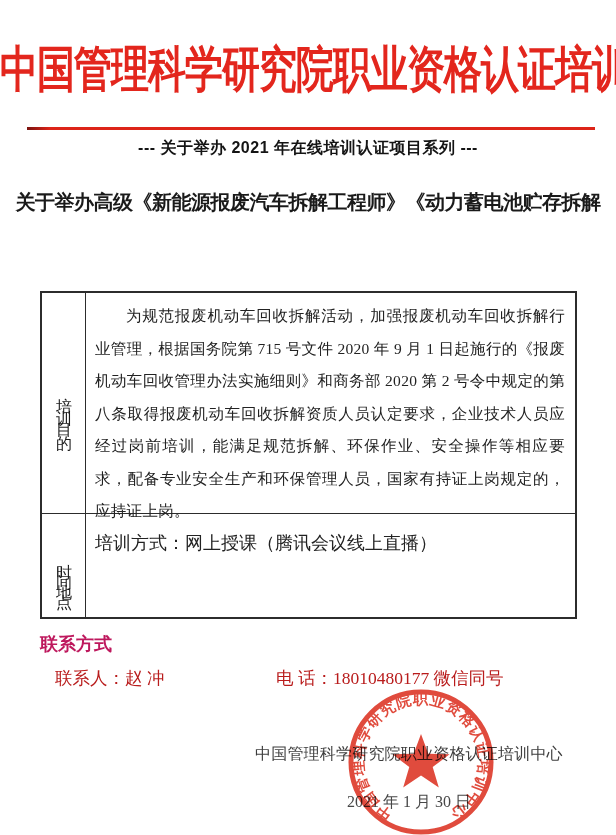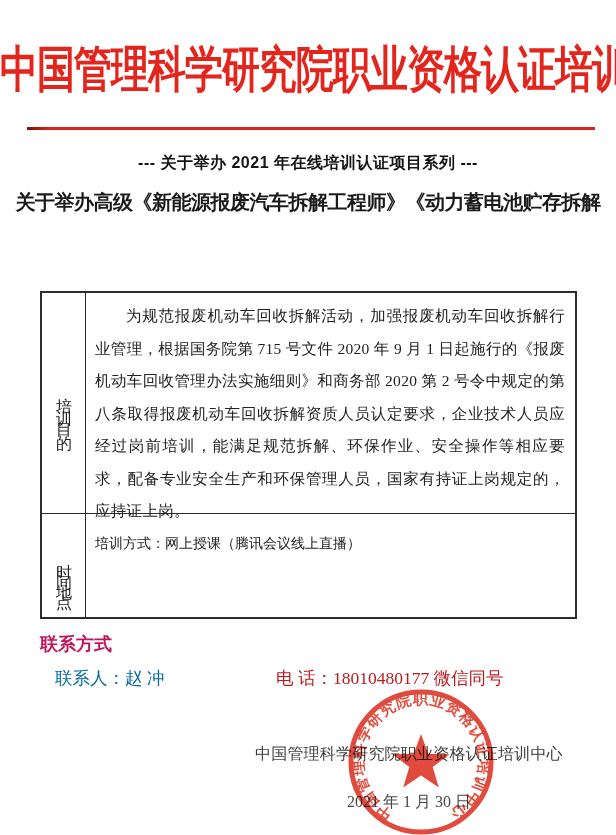--- a/index.html
+++ b/index.html
@@ -18,21 +18,21 @@
     transform:scaleY(1.30); transform-origin:center;
     white-space:nowrap;
   }
   .red-rule{
     position:absolute; top:127px; left:27px; width:568px; height:3px;
     background:linear-gradient(90deg,#7a1410 0%,#dd2418 4%,#dd2418 100%);
   }
 
   
   .series-line{
-    position:absolute; top:153px; left:0; width:616px; text-align:center;
+    position:absolute; top:138px; left:0; width:616px; text-align:center;
     font-family:"Liberation Sans","DejaVu Sans",sans-serif;
     font-size:16px; font-weight:bold; color:#141414; letter-spacing:0.5px;
     white-space:nowrap;
   }
   .doc-title{
     position:absolute; top:185px; left:0; width:616px; text-align:center;
     font-size:20px; font-weight:bold; letter-spacing:-0.5px;
     line-height:34px; color:#1a1a1a;
   }
   .doc-title div{ white-space:nowrap; }
@@ -51,30 +51,30 @@
   }
   .vcell.r1{ border-bottom:1.5px solid #2c2c2c; letter-spacing:13px; padding-top:13px; }
   .vcell.r2{ letter-spacing:10px; padding-top:10px; }
   .bcell{ box-sizing:border-box; }
   .bcell.r1{
     border-bottom:1.5px solid #2c2c2c;
     padding:7px 10px 0 9px;
     font-size:15.5px; line-height:32.5px; letter-spacing:0.3px;
     text-indent:2em; text-align:justify; color:#222;
   }
-  .bcell.r2{ padding:13px 0 0 9px; font-size:14px; color:#222; }
+  .bcell.r2{ padding:13px 0 0 9px; font-size:18px; color:#222; }
   .bcell.r2 p{ margin:0; line-height:33px; white-space:nowrap; }
 
   
   .contact-heading{
     position:absolute; left:40px; top:632px;
     font-size:18px; font-weight:bold; color:#be185d; white-space:nowrap;
   }
   .contact-person{
-    position:absolute; left:55px; top:666px; font-size:17.5px; color:#0369a1; white-space:nowrap;
+    position:absolute; left:55px; top:666px; font-size:17.5px; color:#b91c1c; white-space:nowrap;
   }
   .contact-phone{
     position:absolute; left:276px; top:666px; font-size:17.5px; color:#b91c1c; white-space:nowrap;
   }
 
   
   .signoff-org{
     position:absolute; left:255px; top:744px; font-size:16px; color:#3d3d3d;
     letter-spacing:0.2px; white-space:nowrap;
   }

